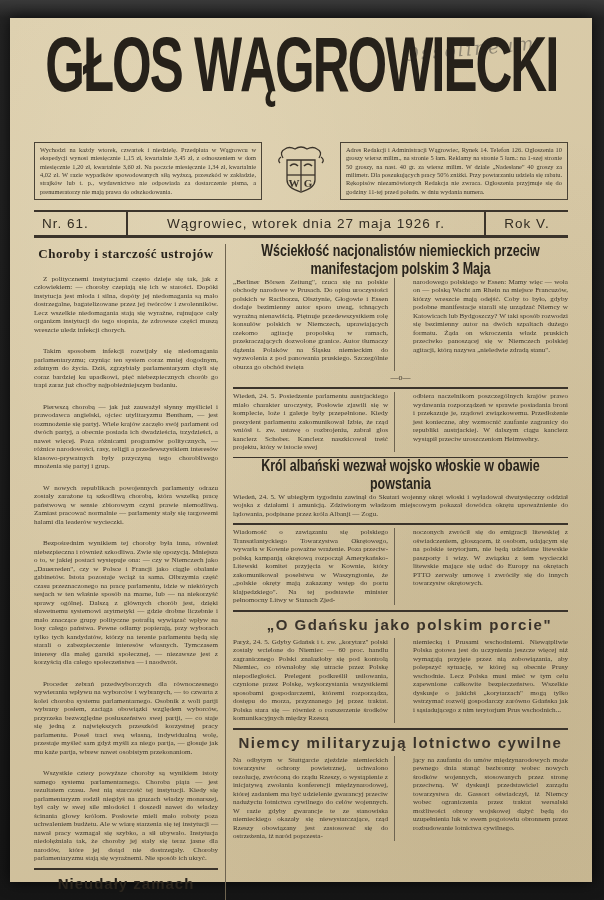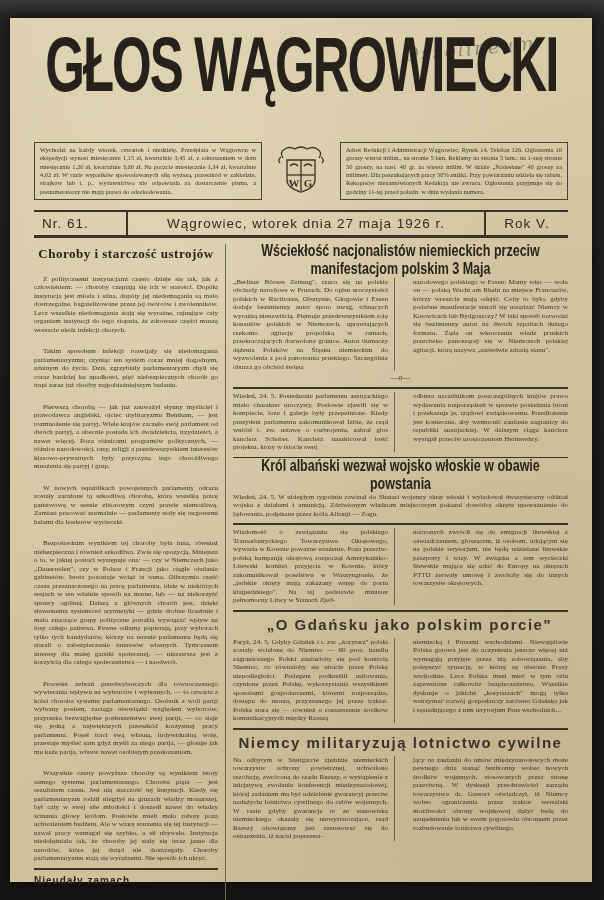--- a/index.html
+++ b/index.html
@@ -71,22 +71,22 @@
   }
   h3.serif-big{
     font-family:"Liberation Serif", serif;font-weight:bold;text-align:center;
     font-size:17.5px;margin:4px 0 5px 0;color:#29241c;letter-spacing:.5px;word-spacing:4px;
   }
   h3.sans-head{
     font-family:"Liberation Sans", sans-serif;font-weight:bold;
     font-size:15px;margin:4px 2px 5px 2px;color:#3a332a;letter-spacing:1.5px;font-weight:600;
   }
   h4.small-head{
-    font-family:"Liberation Sans", sans-serif;font-weight:bold;text-align:left;
-    font-size:10px;margin:5px 0 8px 0;color:#2c261e;letter-spacing:1px;
+    font-family:"Liberation Sans", sans-serif;font-weight:bold;text-align:center;
+    font-size:15px;margin:5px 0 8px 0;color:#2c261e;letter-spacing:1px;
   }
   .cols{display:flex;}
   .cols .col{flex:1 1 0;}
   .cols .col + .col{border-left:1px solid #6e6450;padding-left:18px;margin-left:6px;}
   .end-mark{text-align:center;font-size:8px;margin:2px 0 1px 0;color:#3a332a;}
   .rule{border:none;border-top:2.5px solid #3b342b;margin:5px 0 3px 0;}
   .rule.thin{border-top-width:1.5px;}
   .article{margin-bottom:2px;}
   .two-line-head .l2{display:block;text-align:right;padding-right:14px;}
 </style>

